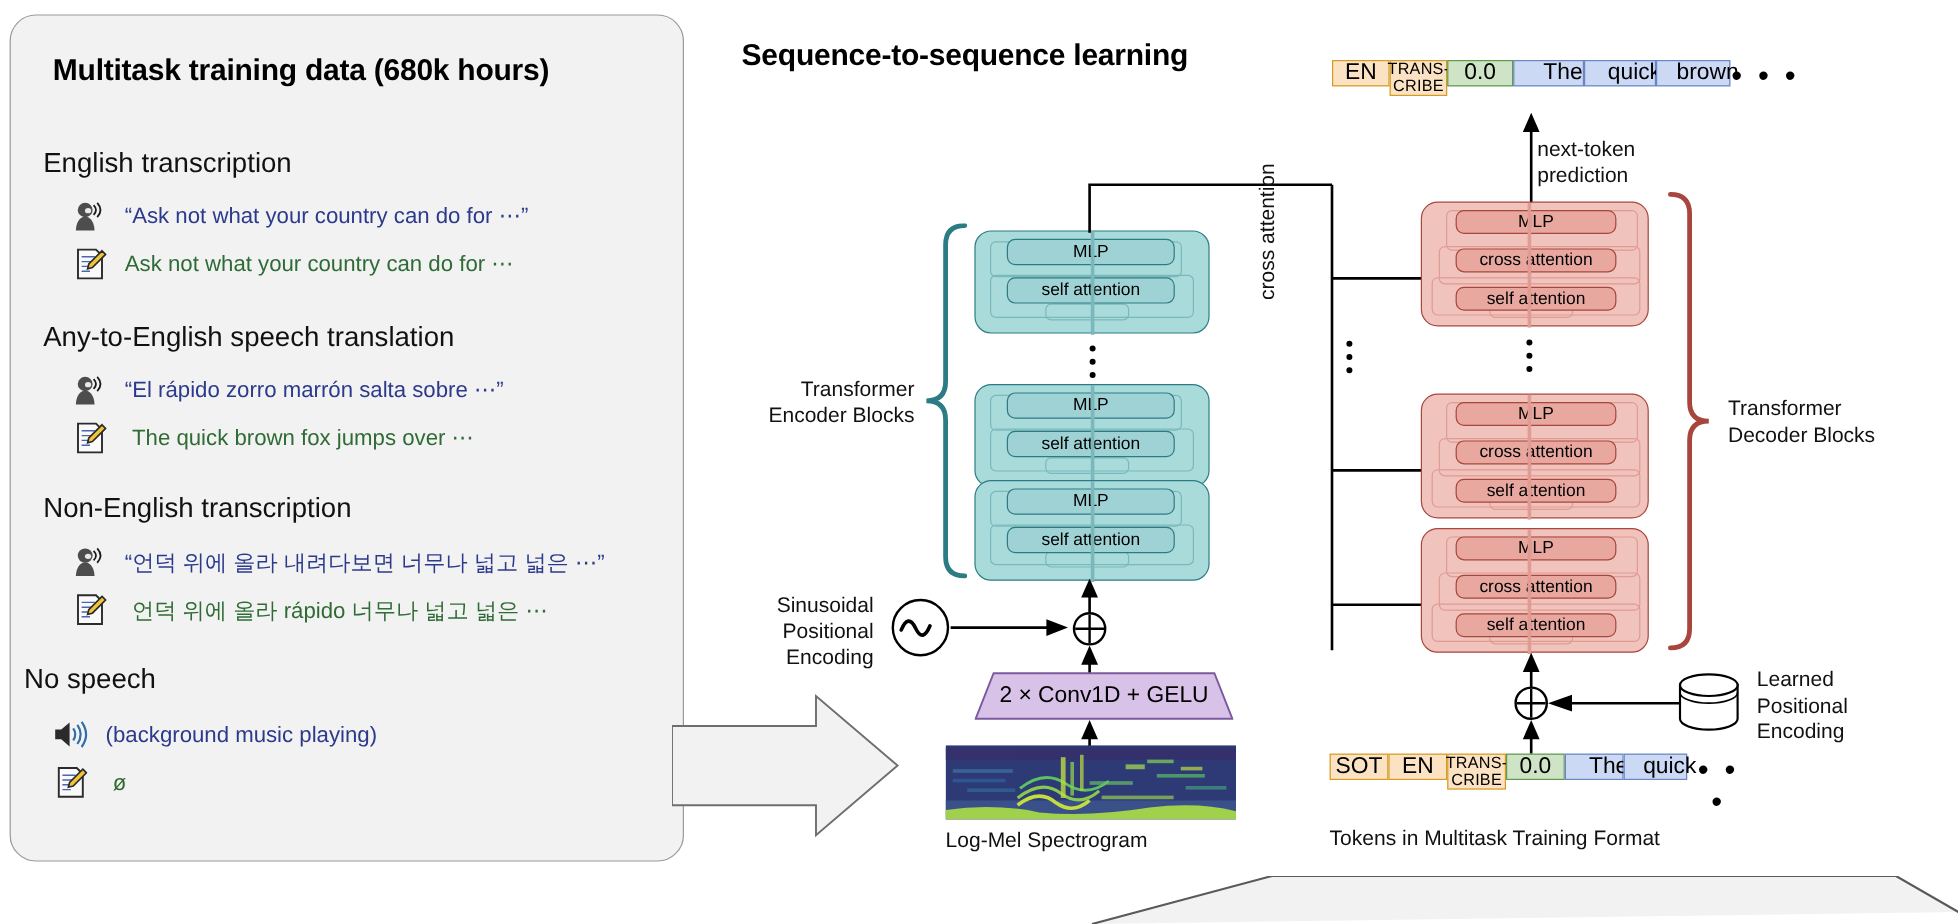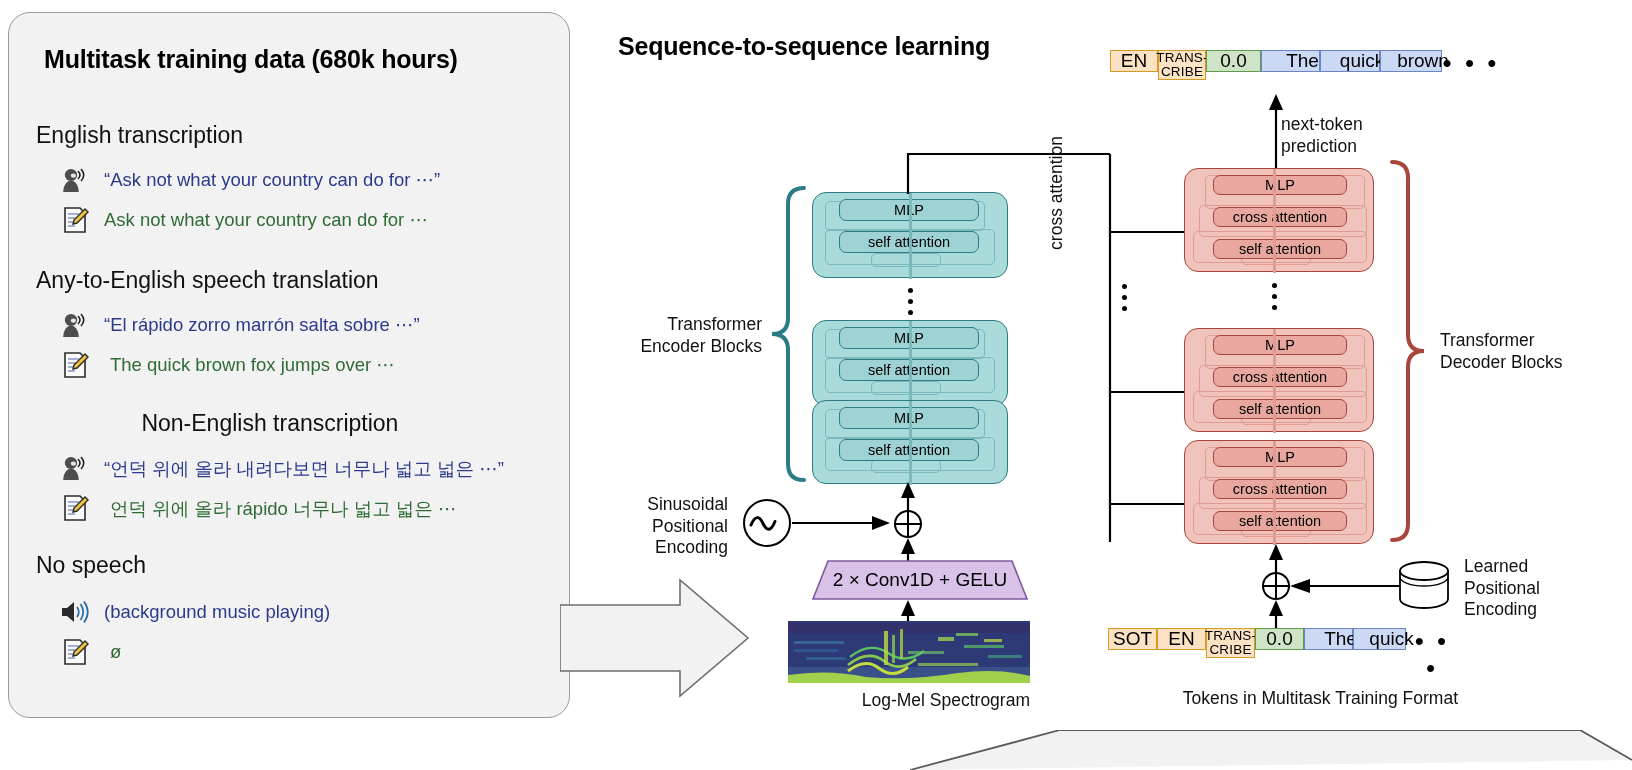--- a/index.html
+++ b/index.html
@@ -26,21 +26,21 @@
   .tok{border:1.3px solid #000;box-sizing:border-box;display:flex;align-items:center;
        justify-content:center;text-align:center;font-size:19px;line-height:1.05;}
   .tok.small{font-size:13.5px;font-weight:500;letter-spacing:.2px;}
   .tok.special{background:#fbe2c2;border-color:#d59b23;}
   .tok.time{background:#cfe3c6;border-color:#5f9a4e;}
   .tok.word{background:#ccd9f5;border-color:#6c85c4;padding-left:24px;}
   .tok.dots{border:none;background:transparent;font-size:26px;letter-spacing:3px;color:#000;}
 
   
   .lbl{font-size:17.5px;line-height:1.24;color:#111;}
-  .lbl.c{text-align:right;}
+  .lbl.c{text-align:left;}
   .lbl.r{text-align:right;}
 
   
   .enc-block{background:#aadbdb;border:1.6px solid #2b7c84;border-radius:14px;box-sizing:border-box;position:absolute;}
   .dec-block{background:#f0c3bd;border:1.6px solid #a8453c;border-radius:14px;box-sizing:border-box;position:absolute;}
   .sub{position:absolute;box-sizing:border-box;border-radius:7px;display:flex;align-items:center;justify-content:center;font-size:14.5px;}
   .enc-sub{background:#9fd2d4;border:1.5px solid #2b7c84;}
   .dec-sub{background:#e8a79f;border:1.5px solid #a8453c;}
   .resid{position:absolute;box-sizing:border-box;border-radius:5px;}
   .enc-resid{border:1.1px solid #7ab8bb;}
@@ -102,21 +102,21 @@
       <svg width="28" height="28" viewBox="0 0 28 28">
           <path d="M4 2 h15 l5 5 v19 h-20 z" fill="#fafafa" stroke="#2b2b2b" stroke-width="1.6"></path>
           <path d="M7 8 h11 M7 12 h11 M7 16 h9 M7 20 h7" stroke="#4d63b5" stroke-width="1.2"></path>
           <path d="M24 3 l3 3 l-11 11 l-4 1 l1 -4 z" fill="#f0c53a" stroke="#2b2b2b" stroke-width="1.4"></path>
         </svg>
     </span>
     <span class="ex-text green" style="margin-left:6px;text-align:center;">The quick brown fox jumps over ⋯</span>
   </div>
 </div>
 
-<div class="abs" style="left:36px;top:410px;text-align:center;">
+<div class="abs" style="left:36px;top:410px;">
   <div class="cat-head">Non-English transcription</div>
   <div class="ex-row" style="margin-top:14px;margin-left:22px;">
     <span class="icon-wrap">
       <svg width="28" height="26" viewBox="0 0 28 26">
           <ellipse cx="10" cy="8" rx="6.2" ry="6" fill="#4d4d4d"></ellipse>
           <path d="M2.2 25 C2.6 16.5 7 13.5 10 13.5 C13 13.5 17.4 16.5 17.8 25 Z" fill="#4d4d4d"></path>
           <ellipse cx="12.4" cy="8.6" rx="2.6" ry="2.2" fill="#e8e8e8"></ellipse>
           <path d="M17 4 q4 4 0 8" stroke="#1a1a1a" stroke-width="1.5" fill="none"></path>
           <path d="M20 2 q5.5 6 0 12" stroke="#1a1a1a" stroke-width="1.5" fill="none"></path>
         </svg>
@@ -128,21 +128,21 @@
       <svg width="28" height="28" viewBox="0 0 28 28">
           <path d="M4 2 h15 l5 5 v19 h-20 z" fill="#fafafa" stroke="#2b2b2b" stroke-width="1.6"></path>
           <path d="M7 8 h11 M7 12 h11 M7 16 h9 M7 20 h7" stroke="#4d63b5" stroke-width="1.2"></path>
           <path d="M24 3 l3 3 l-11 11 l-4 1 l1 -4 z" fill="#f0c53a" stroke="#2b2b2b" stroke-width="1.4"></path>
         </svg>
     </span>
     <span class="ex-text green" style="margin-left:6px;">언덕 위에 올라 rápido 너무나 넓고 넓은 ⋯</span>
   </div>
 </div>
 
-<div class="abs" style="left:36px;top:552px;">
+<div class="abs" style="left:20px;top:552px;">
   <div class="cat-head">No speech</div>
   <div class="ex-row" style="margin-top:16px;margin-left:22px;">
     <span class="icon-wrap">
       <svg width="30" height="26" viewBox="0 0 30 26">
           <path d="M2 9 h5 l7 -6 v20 l-7 -6 h-5 z" fill="#2b2b2b"></path>
           <path d="M17 8 q3.5 5 0 10" stroke="#2f6ea8" stroke-width="1.8" fill="none"></path>
           <path d="M20.5 5 q5.5 8 0 16" stroke="#2f6ea8" stroke-width="1.8" fill="none"></path>
           <path d="M24 2.5 q7.5 10.5 0 21" stroke="#2f6ea8" stroke-width="1.8" fill="none"></path>
         </svg>
     </span>

